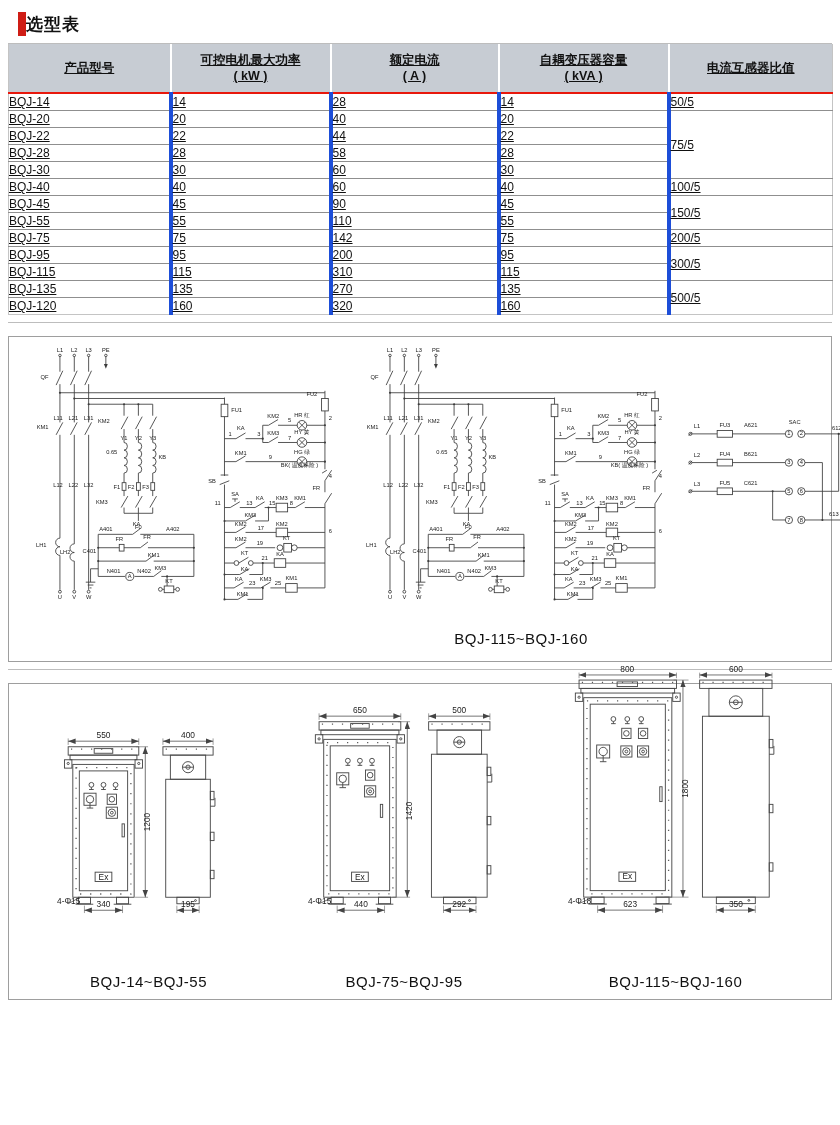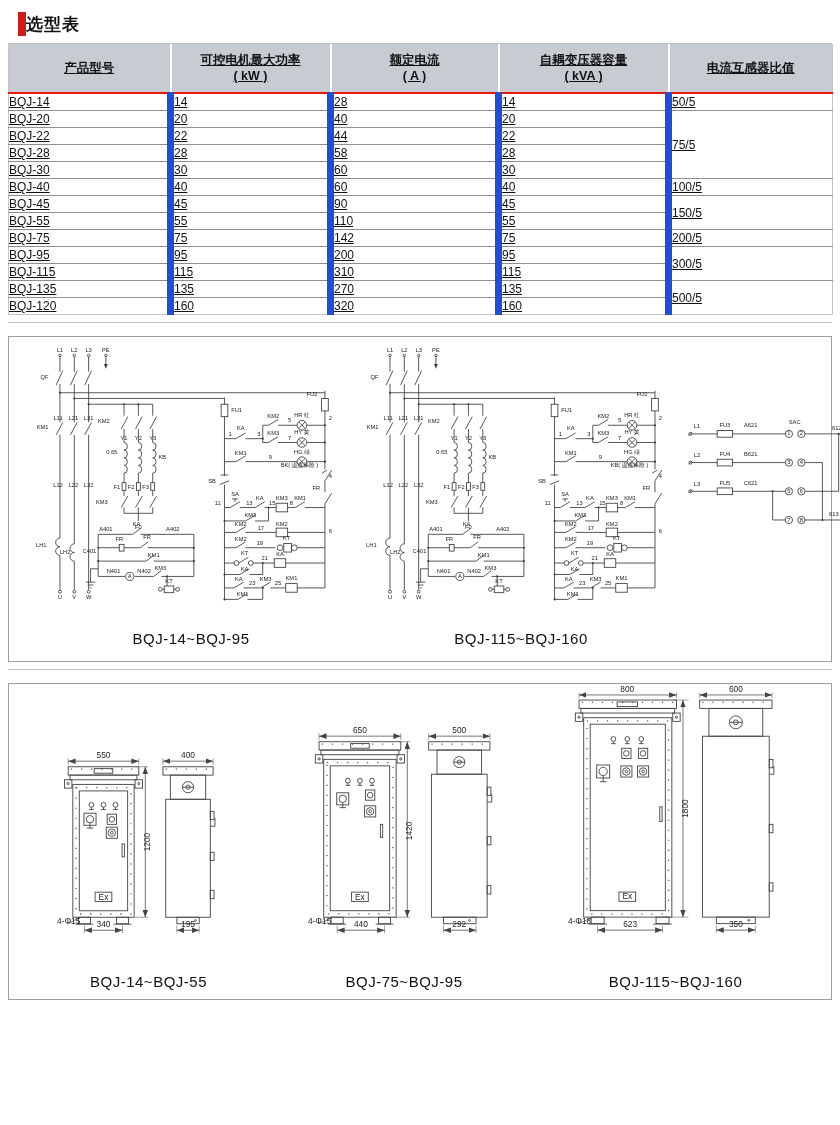--- a/index.html
+++ b/index.html
@@ -6,33 +6,33 @@
   body{width:840px;height:1125px;background:#fff;font-family:"Liberation Sans",sans-serif;color:#111;position:relative;overflow:hidden;}
   .content{padding:12px 8px 0 8px;}
   .sec-head{display:flex;align-items:center;margin-left:10px;}
   .sec-bar{width:8px;height:24px;background:#cf1d15;}
   .sec-title{font-size:17px;font-weight:bold;margin:0;letter-spacing:1px;}
   .rule{height:1px;background:#bdbdbd;margin-top:7px;}
   
   table.sel{width:824px;border-collapse:collapse;table-layout:fixed;border:1px solid #c4c4c4;border-top:none;text-decoration:underline;}
   table.sel thead th{background:#c7ccd3;font-weight:bold;font-size:12.5px;height:44px;vertical-align:middle;border-left:2px solid #fff;border-bottom:2px solid #e8180c;padding:2px 0;line-height:1.3;}
   table.sel thead th:first-child{border-left:none;}
-  table.sel tbody td{border-top:1px solid #8f8f8f;border-left:7px solid #1d4ed8;font-size:12px;height:16px;padding:0;}
+  table.sel tbody td{border-top:1px solid #8f8f8f;border-left:4px solid #1d4ed8;font-size:12px;height:16px;padding:0;}
   table.sel tbody td:first-child{border-left:none;}
   
   .panel{border:1px solid #9e9e9e;margin-top:13px;background:#fff;}
   .diagram-panel{height:318px;padding-top:6px;}
   .schemas{display:flex;}
   .schema-col{display:flex;flex-direction:column;}
   .schema-col.left{margin-left:24px;}
   .schema-col.right{margin-left:14px;}
   .schema text{font-size:6px;fill:#222;}
   .schema-caption{width:316px;text-align:center;font-size:15px;letter-spacing:0.5px;color:#111;margin-top:0;}
   .dims-panel{height:315px;display:flex;align-items:flex-end;justify-content:space-around;padding:0 14px;}
-  .dim-group{display:flex;flex-direction:column;align-items:center;}
+  .dim-group{display:flex;flex-direction:column;align-items:center;gap:20px;}
   .dim-caption{font-size:15px;letter-spacing:0.5px;margin:0 0 9px 0;}
   .dimsvg text{font-size:9px;fill:#1c1c1c;}
   
   .wire{stroke:#3c3c3c;stroke-width:0.9;fill:none;}
   .wfill{fill:#3c3c3c;stroke:none;}
   .cab{stroke:#474747;stroke-width:1;fill:none;}
   .bolt{stroke:#5a5a5a;stroke-width:1.4;stroke-dasharray:1.3 9.5;fill:none;}
   .ext{stroke:#6a6a6a;stroke-width:0.7;fill:none;}
   .dim{stroke:#444;stroke-width:0.8;fill:none;marker-start:url(#arr);marker-end:url(#arr);}
   .lead{stroke:#444;stroke-width:0.8;fill:none;}
@@ -347,21 +347,20 @@
             <text x="258" y="223" text-anchor="middle" font-size="5">KA</text>
             <text x="221" y="238" text-anchor="middle" font-size="5">KA</text>
             <text x="215" y="249" text-anchor="middle">KA</text>
             <text x="229" y="253" text-anchor="middle" font-size="5">23</text>
             <text x="243" y="249" text-anchor="middle">KM3</text>
             <text x="256" y="253" text-anchor="middle" font-size="5">25</text>
             <text x="270" y="248" text-anchor="middle">KM1</text>
             <text x="219" y="264" text-anchor="middle" font-size="5">KM1</text>
             <text x="298" y="130" text-anchor="end">BK( 温度保险 )</text>
           </svg>
-        <div class="schema-caption">BQJ-14~BQJ-95</div>
       </div>
       <div class="schema-col right">
         <svg class="schema" width="517" height="287" viewBox="0 0 540 300">
           <use href="#circuit" xlink:href="#circuit"></use>
           <g>
             <circle class="wire" cx="342" cy="95" r="1.6"></circle>
               <path class="wire" d="M340.3,96.8 L343.7,93.2"></path>
             <path class="wire" d="M343.5,95 H370 M386,95 H441.2 M461.8,95 H515 M515,95 V134.5 M515,143.5 V185"></path>
             <rect class="wire" x="370" y="91.5" width="16" height="7"></rect>
             <circle class="wire" cx="445" cy="95" r="3.8"></circle>

